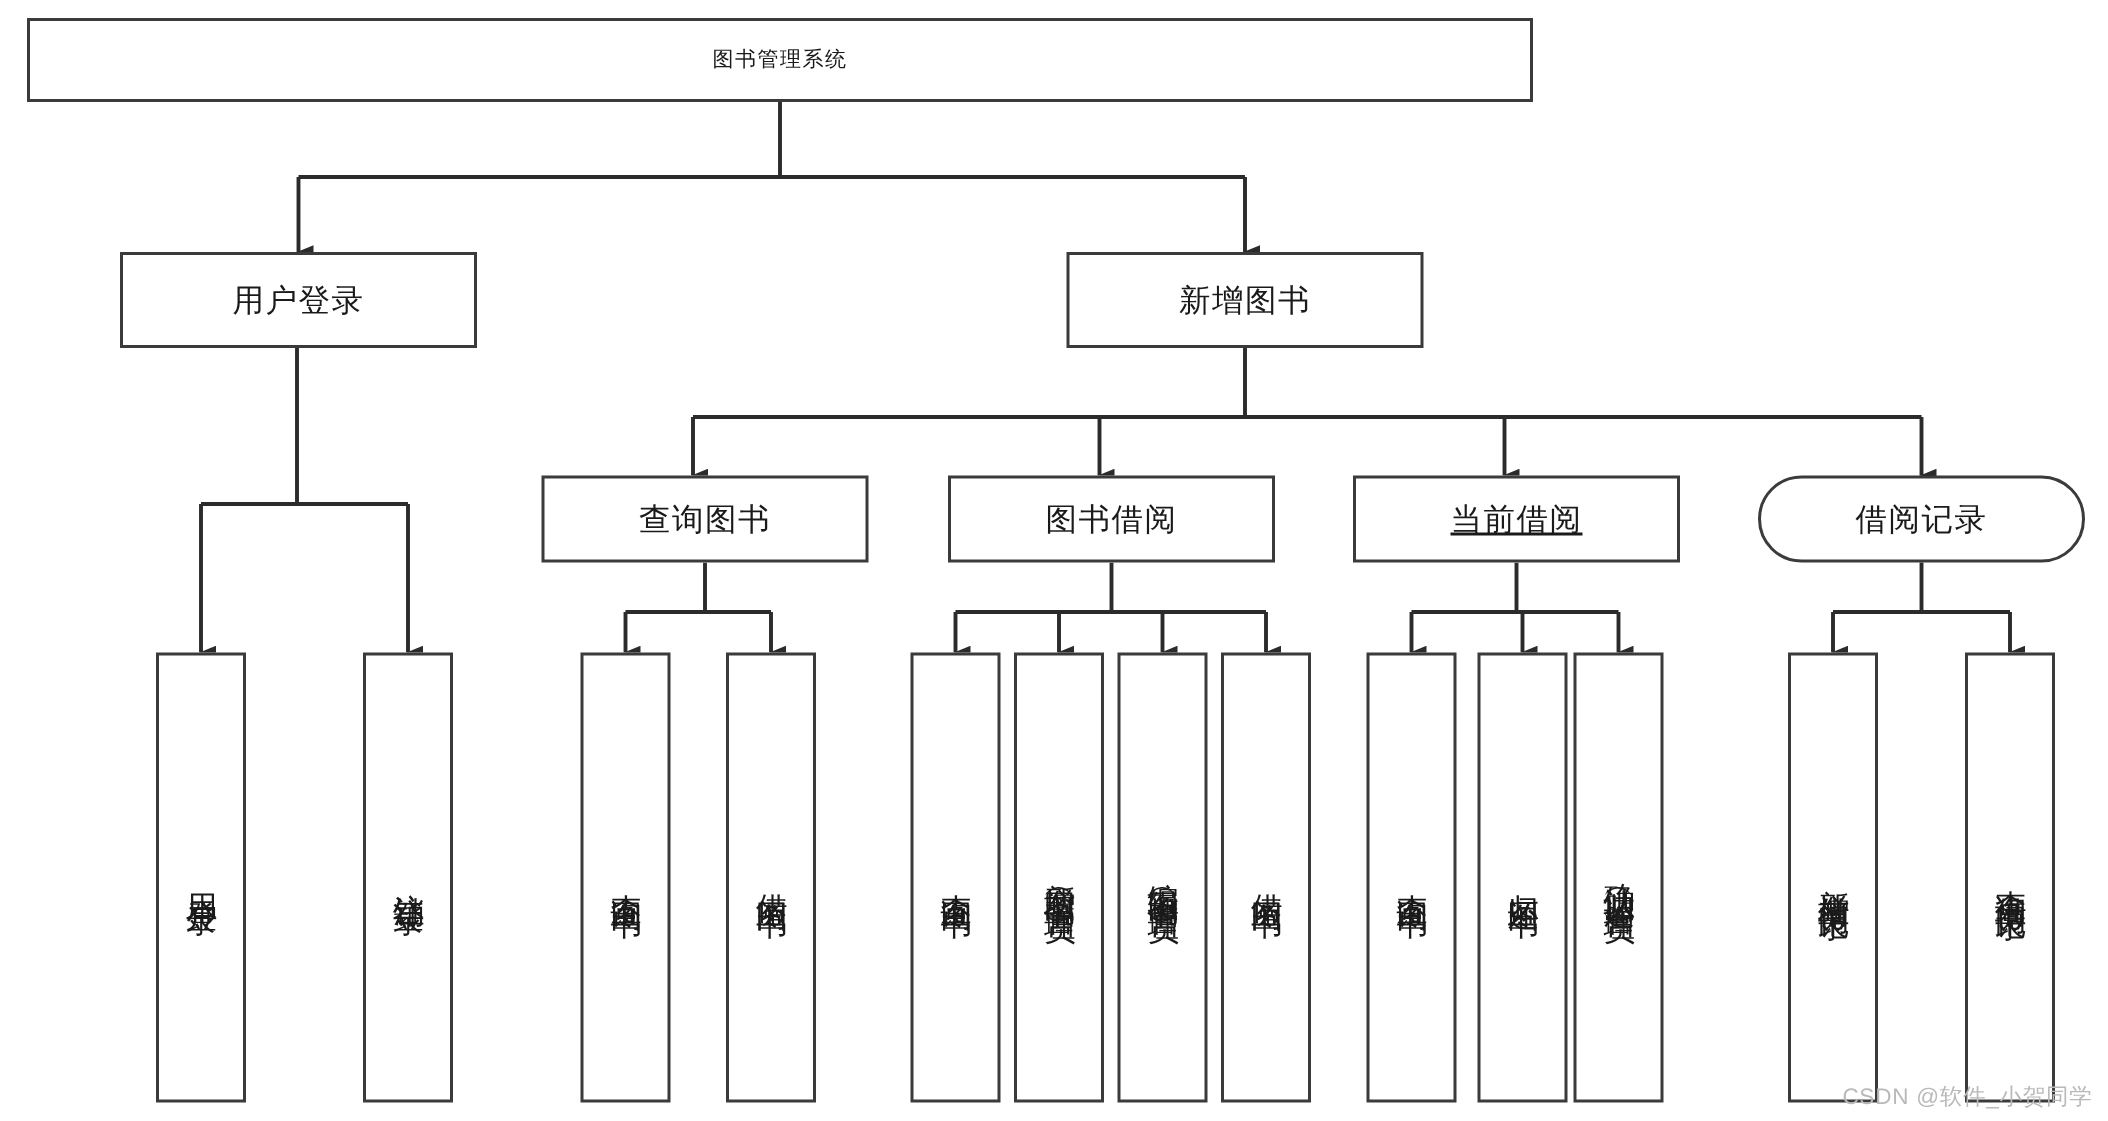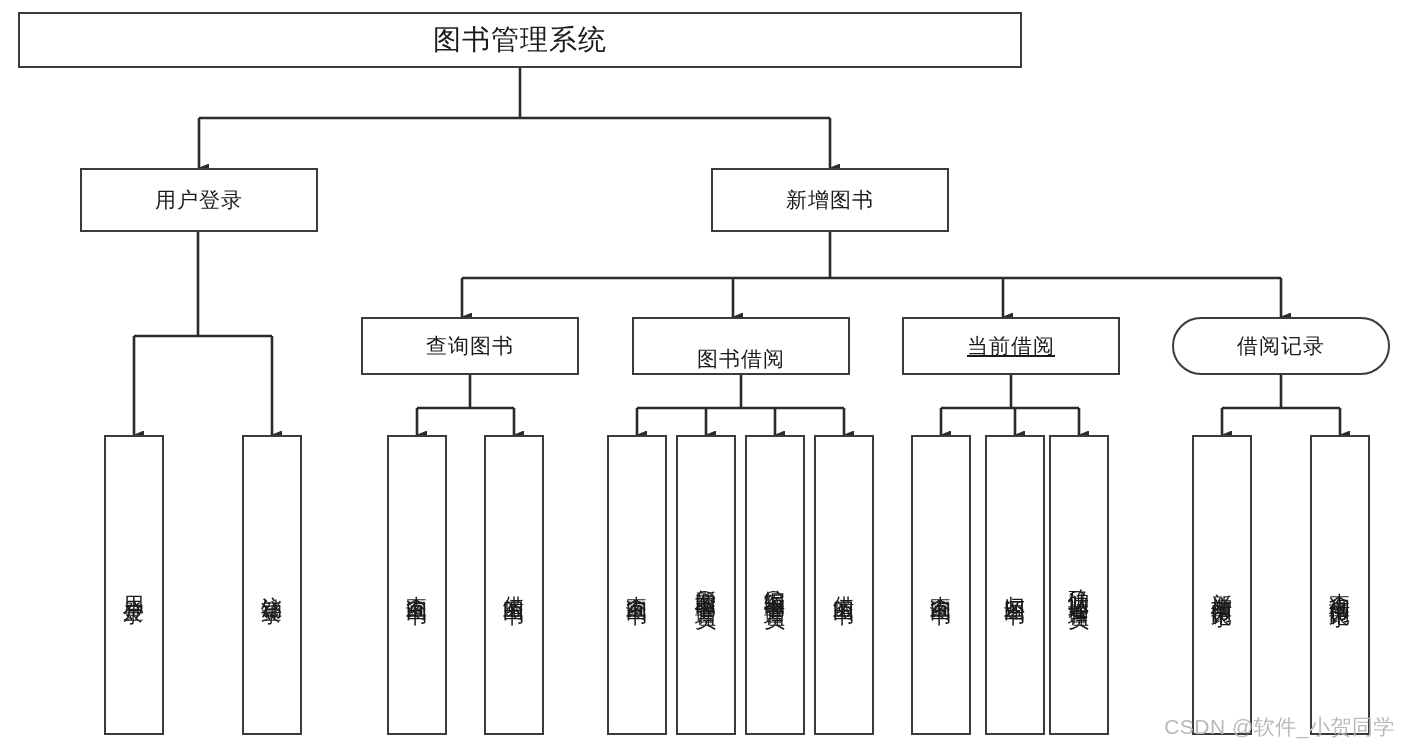--- a/index.html
+++ b/index.html
@@ -44,31 +44,31 @@
   }
   .node.vert .vtext {
     writing-mode: vertical-rl;
     text-orientation: upright;
     letter-spacing: 3px;
     line-height: 1;
     white-space: nowrap;
     display: block;
   }
   .node.root {
-    font-size: 28px;
+    font-size: 14px;
   }
   .label {
     white-space: nowrap;
     display: block;
   }
   .watermark {
     position: absolute;
     right: 10px;
     bottom: 6px;
-    font-size: 21px;
+    font-size: 15px;
     color: #b9b9b9;
     letter-spacing: 0.5px;
     white-space: nowrap;
   }
 </style>
 </head>
 <body>
 
 <div id="canvas">
 
@@ -124,21 +124,21 @@
         <span class="label">用户登录</span>
       </div>
       <div class="node horiz" style="left: 711px; top: 168px; width: 238px; height: 64px;">
         <span class="label">新增图书</span>
       </div>
     </div>
   <div id="level3-layer">
       <div class="node horiz" style="left: 361px; top: 317px; width: 218px; height: 58px;">
         <span class="label">查询图书</span>
       </div>
-      <div class="node horiz" style="left: 632px; top: 317px; width: 218px; height: 58px; align-items: flex-end;">
+      <div class="node horiz" style="left: 632px; top: 317px; width: 218px; height: 58px;">
         <span class="label">图书借阅</span>
       </div>
       <div class="node horiz" style="left: 902px; top: 317px; width: 218px; height: 58px; text-decoration: underline;">
         <span class="label">当前借阅</span>
       </div>
       <div class="node horiz" style="left: 1172px; top: 317px; width: 218px; height: 58px; border-radius: 29px;">
         <span class="label">借阅记录</span>
       </div>
     </div>
   <div id="leaf-layer">

